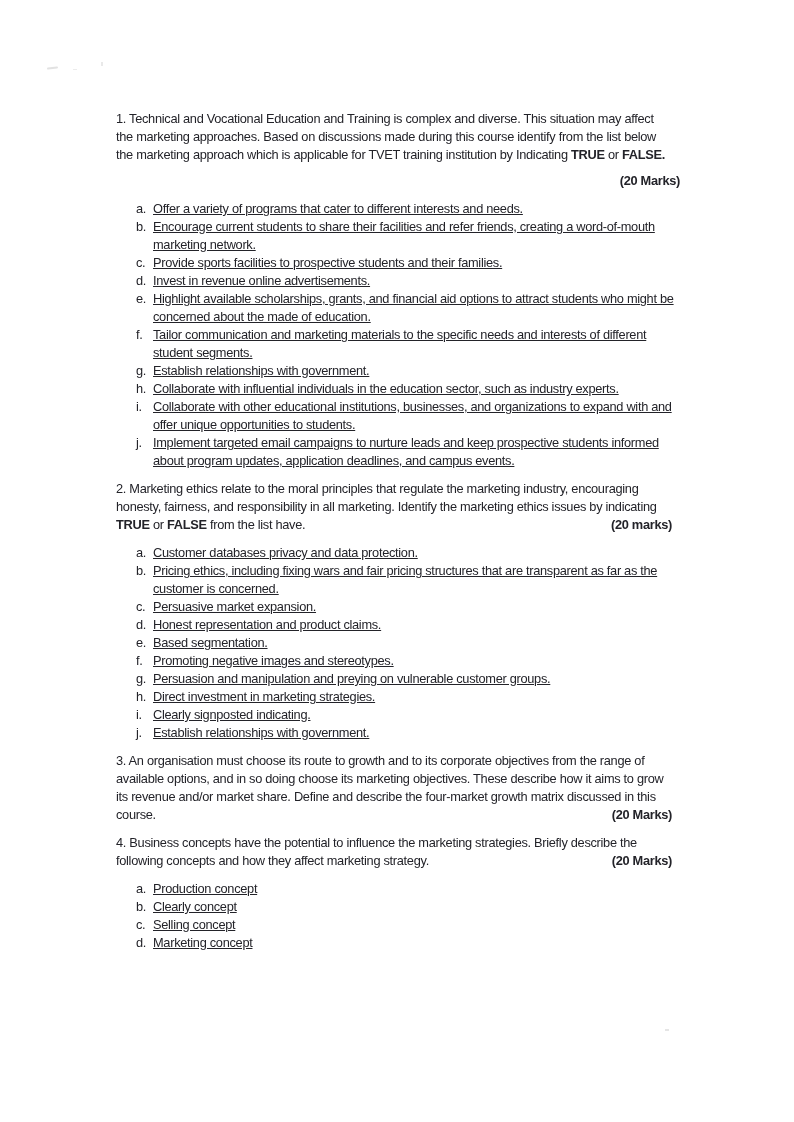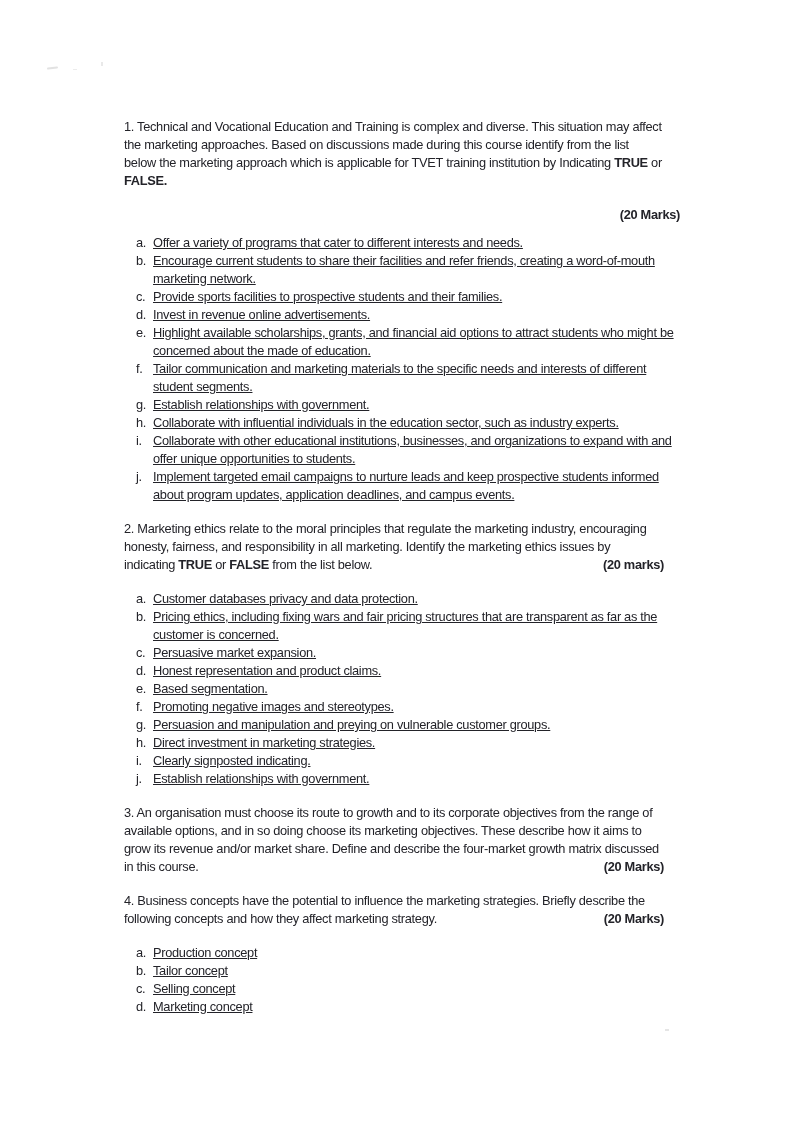--- a/index.html
+++ b/index.html
@@ -26,21 +26,21 @@
     top: 102px;
     width: 572px;
     font-size: 12.8px;
     line-height: 18px;
     letter-spacing: -0.3px;
   }
   .question {
     margin-bottom: 10px;
   }
   p.intro {
-    margin: 16px;
+    margin: 8px;
     position: relative;
   }
   .b { font-weight: 700; }
   .marks-abs {
     position: absolute;
     right: 0;
     bottom: 0;
     font-weight: 700;
   }
   .marks-row {
@@ -127,21 +127,21 @@
             <span class="itext">Collaborate with other educational institutions, businesses, and organizations to expand with and offer unique opportunities to students.</span>
           </li>
         <li class="item">
             <span class="letter">j.</span>
             <span class="itext">Implement targeted email campaigns to nurture leads and keep prospective students informed about program updates, application deadlines, and campus events.</span>
           </li>
       </ol>
     </section>
 
     <section class="question">
-      <p class="intro"><span>2. Marketing ethics relate to the moral principles that regulate the marketing industry, encouraging honesty, fairness, and responsibility in all marketing. Identify the marketing ethics issues by indicating </span><span class="b">TRUE</span><span> or </span><span class="b">FALSE</span><span> from the list below.</span><span class="marks-abs">(20 marks)</span></p>
+      <p class="intro"><span>2. Marketing ethics relate to the moral principles that regulate the marketing industry, encouraging honesty, fairness, and responsibility in all marketing. Identify the marketing ethics issues by indicating </span><span class="b">TRUE</span><span> or </span><span class="b">FALSE</span><span> from the list have.</span><span class="marks-abs">(20 marks)</span></p>
       <ol class="items">
         <li class="item">
             <span class="letter">a.</span>
             <span class="itext">Customer databases privacy and data protection.</span>
           </li>
         <li class="item">
             <span class="letter">b.</span>
             <span class="itext">Pricing ethics, including fixing wars and fair pricing structures that are transparent as far as the customer is concerned.</span>
           </li>
         <li class="item">
@@ -185,21 +185,21 @@
 
     <section class="question">
       <p class="intro"><span>4. Business concepts have the potential to influence the marketing strategies. Briefly describe the following concepts and how they affect marketing strategy.</span><span class="marks-abs">(20 Marks)</span></p>
       <ol class="items">
         <li class="item">
             <span class="letter">a.</span>
             <span class="itext">Production concept</span>
           </li>
         <li class="item">
             <span class="letter">b.</span>
-            <span class="itext">Tailor concept</span>
+            <span class="itext">Clearly concept</span>
           </li>
         <li class="item">
             <span class="letter">c.</span>
             <span class="itext">Selling concept</span>
           </li>
         <li class="item">
             <span class="letter">d.</span>
             <span class="itext">Marketing concept</span>
           </li>
       </ol>

